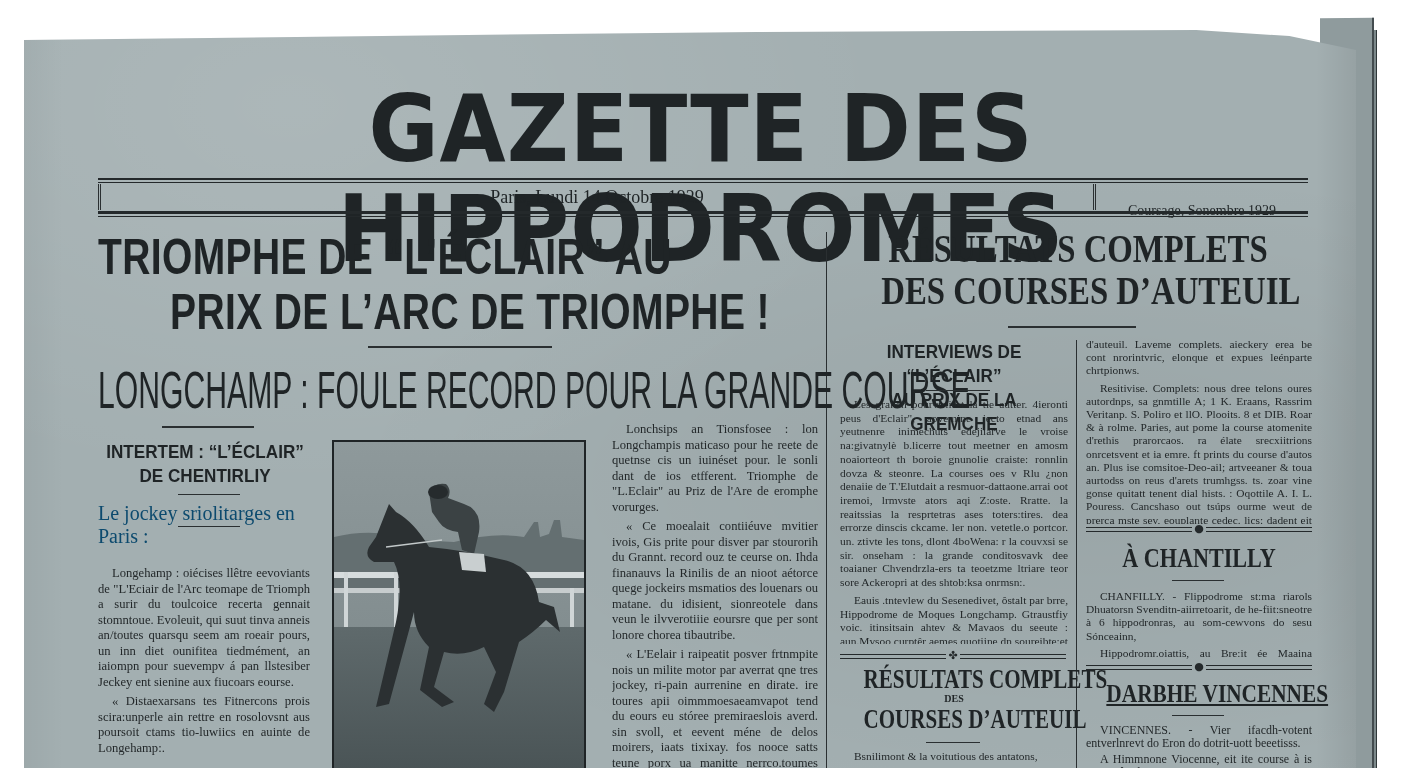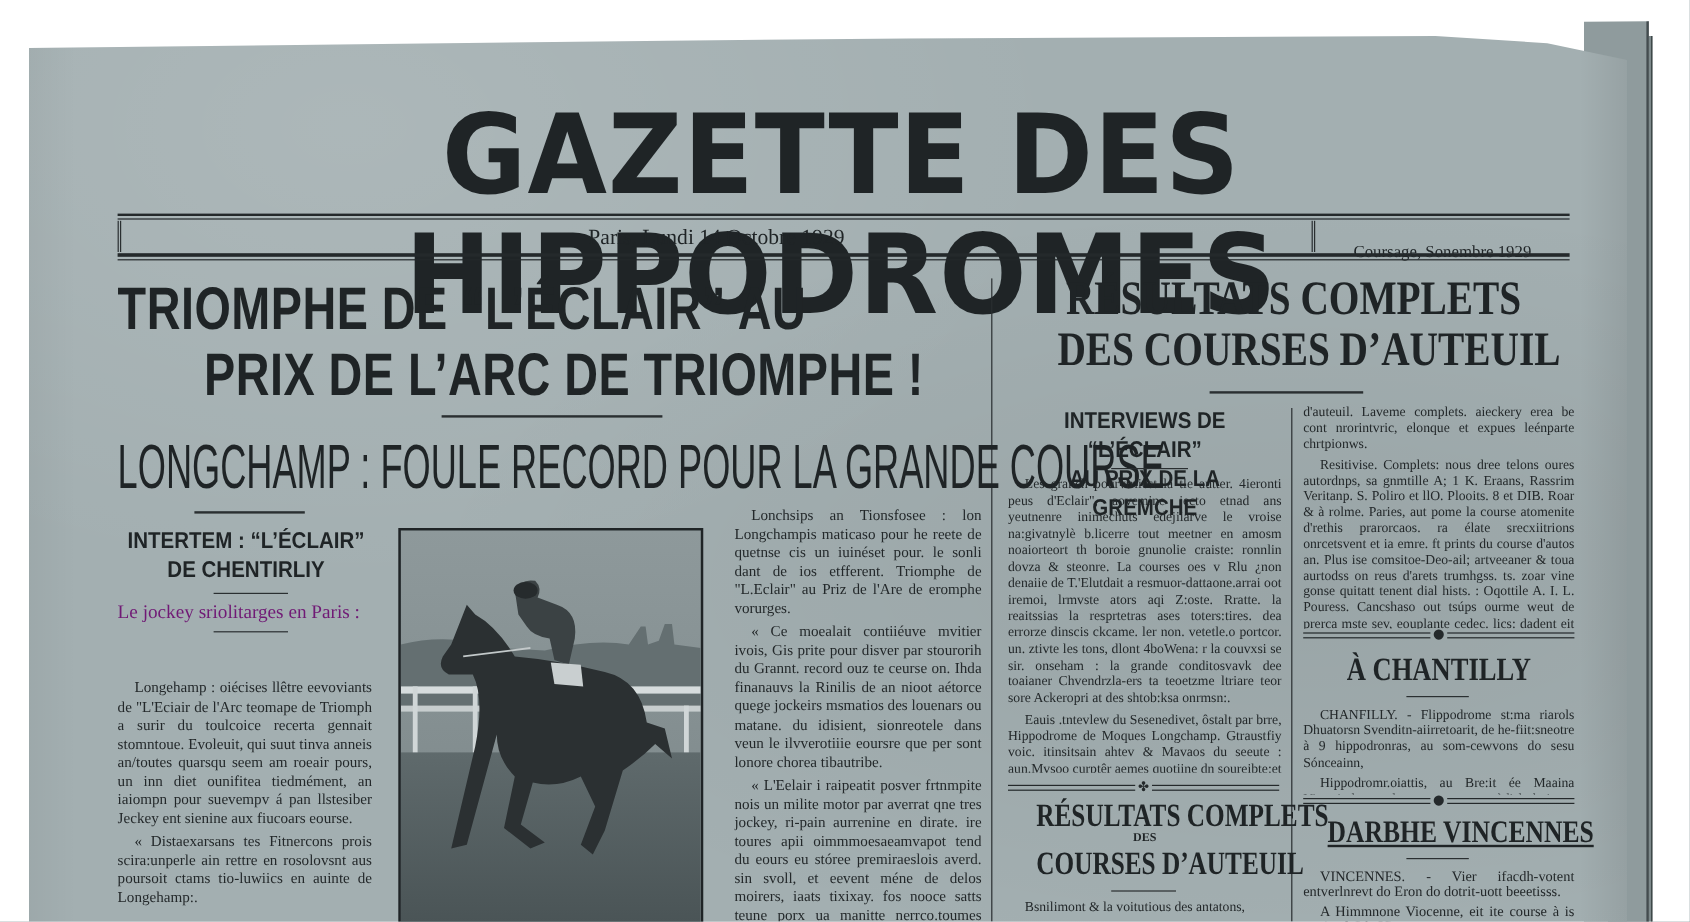--- a/index.html
+++ b/index.html
@@ -21,21 +21,21 @@
   .dateline .cell{height:26px;display:flex;align-items:center;}
   .dateline .left{width:212px;justify-content:flex-start;padding-left:16px;}
   .dateline .mid{flex:1;justify-content:center;border-left:3px double #2a2f31;border-right:3px double #2a2f31;font-size:18px;}
   .dateline .right{width:212px;justify-content:center;margin-top:28px;}
   .headline{font-family:"Liberation Sans",sans-serif;font-weight:bold;color:#1f2426;white-space:nowrap;}
   .h1a{left:98px;top:228px;font-size:50px;transform:scaleX(0.78);transform-origin:left top;letter-spacing:0.5px;}
   .h1b{left:170px;top:283px;font-size:50px;transform:scaleX(0.78);transform-origin:left top;letter-spacing:0.5px;}
   .h2{left:98px;top:360px;font-size:52px;font-weight:normal;transform:scaleX(0.58);transform-origin:left top;letter-spacing:0;}
   .shortrule{position:absolute;height:2px;background:#2a2f31;}
   .subhead{font-family:"Liberation Sans",sans-serif;font-weight:bold;font-size:19px;color:#1f2426;text-align:center;line-height:24px;transform:scaleX(0.9);transform-origin:center top;}
-  .kicker{font-family:"Liberation Serif",serif;font-size:16px;color:#701a75;}
+  .kicker{font-family:"Liberation Serif",serif;font-size:20px;color:#0c4a6e;}
   .body{font-family:"Liberation Serif",serif;font-size:12.6px;line-height:15.5px;color:#23282a;text-align:justify;}
   .body p{margin:0 0 4px 0;text-indent:14px;}
   .photo{left:332px;top:440px;width:250px;height:328px;border:2px solid #1f2426;overflow:hidden;background:#6f7a7c;}
   .col-divider{position:absolute;width:1px;background:#2a2f31;}
   .rh{font-family:"Liberation Serif",serif;font-weight:bold;color:#1f2426;text-align:center;white-space:nowrap;}
   .ornament{position:absolute;height:10px;display:flex;align-items:center;justify-content:center;}
   .ornament .line{flex:1;height:3px;border-top:1px solid #24292b;border-bottom:1px solid #24292b;}
   .ornament .dot{width:14px;text-align:center;font-size:11px;line-height:10px;color:#24292b;}
 </style>
 </head>
@@ -159,21 +159,21 @@
 <div class="ornament" style="left:1086px;top:524px;width:226px;">
   <div class="line"></div>
     <div class="dot">●</div>
     <div class="line"></div>
 </div>
 <div class="abs rh" style="left:1086px;top:542px;width:226px;font-size:27px;line-height:32px;">
   <div style="transform:scaleX(0.82);transform-origin:center;">À CHANTILLY</div>
 </div>
 <div class="shortrule" style="left:1172px;top:580px;width:52px;height:1px;"></div>
 <div class="abs body" style="left:1086px;top:590px;width:226px;height:72px;overflow:hidden;font-size:11.4px;line-height:13.2px;">
-  <p>CHANFILLY. - Flippodrome st:ma riarols Dhuatorsn Svenditn-aiirretoarit, de he-fiit:sneotre à 9 hippodronras, au som-cewvons do sesu Sónceainn,</p>
+  <p>CHANFILLY. - Flippodrome st:ma riarols Dhuatorsn Svenditn-aiirretoarit, de he-fiit:sneotre à 6 hippodronras, au som-cewvons do sesu Sónceainn,</p>
   <p>Hippodromr.oiattis, au Bre:it ée Maaina Vintari, des resultas s entoeraannte à l'ela-boise.</p>
 </div>
 
 <div class="ornament" style="left:1086px;top:662px;width:226px;">
   <div class="line"></div>
     <div class="dot">●</div>
     <div class="line"></div>
 </div>
 <div class="abs rh" style="left:1086px;top:678px;width:226px;font-size:26px;line-height:32px;text-decoration:underline;">
   <div style="transform:scaleX(0.82);transform-origin:center;">DARBHE VINCENNES</div>

